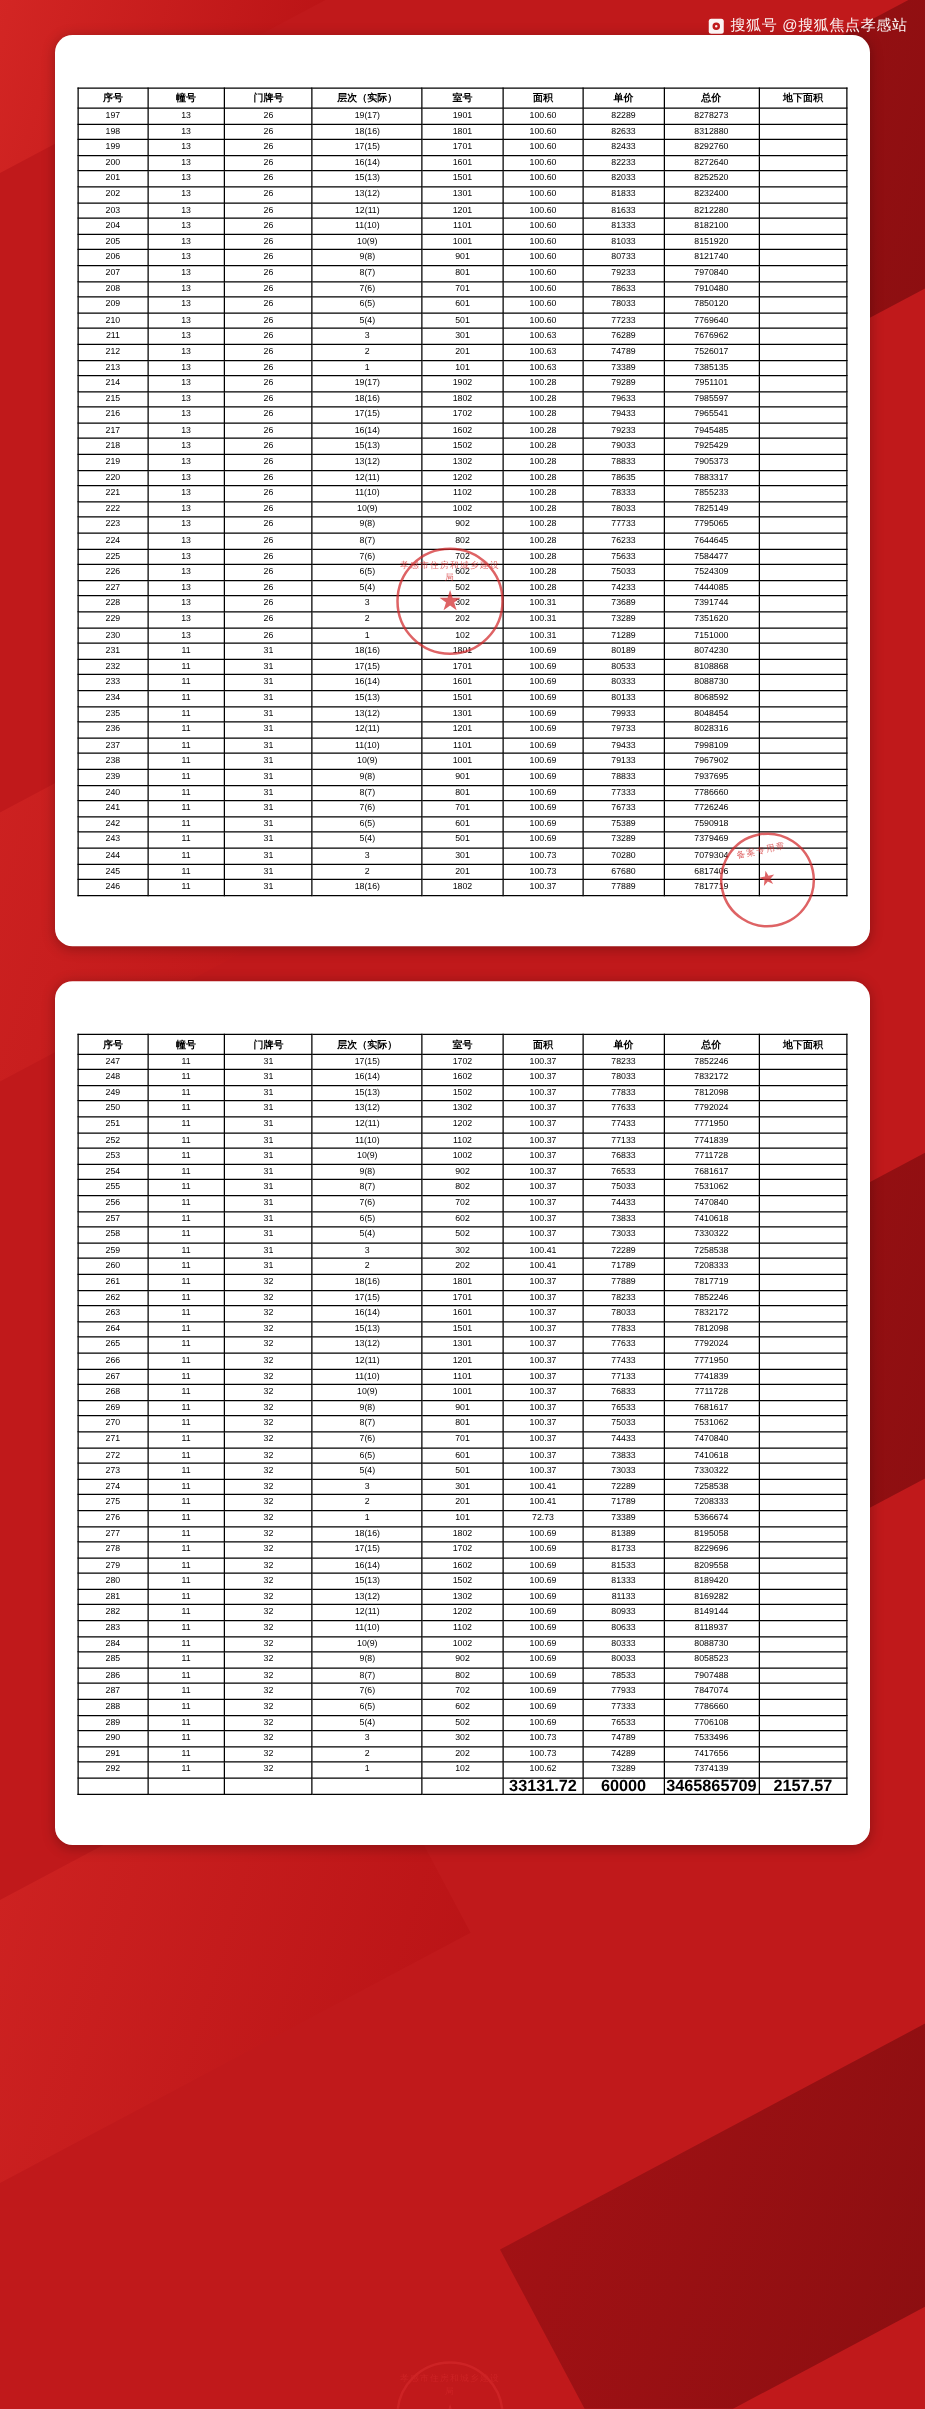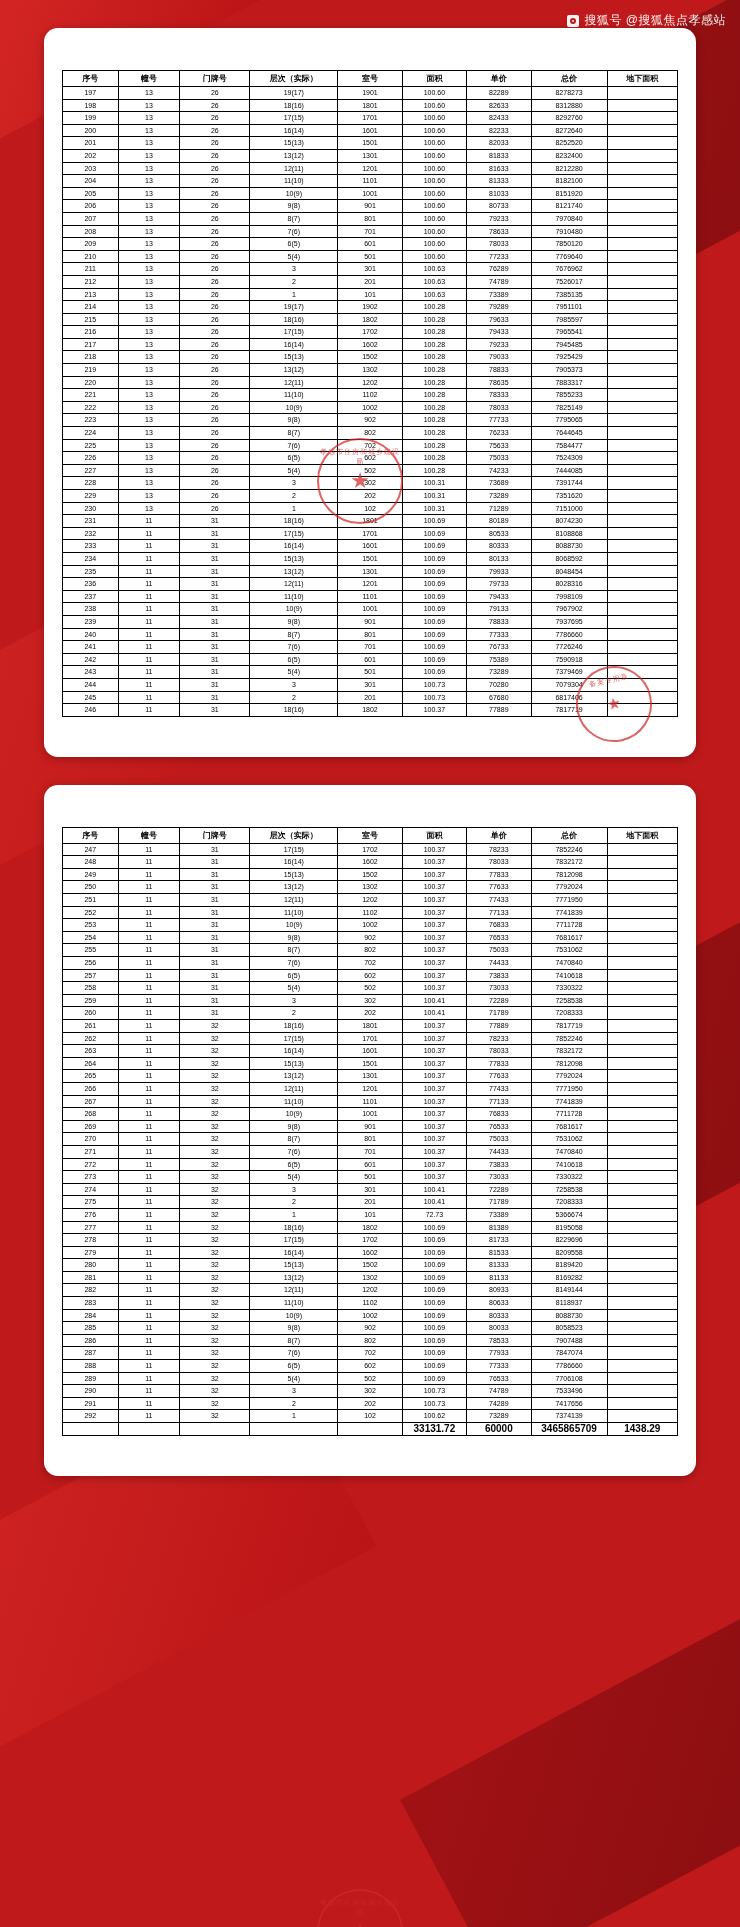--- a/index.html
+++ b/index.html
@@ -93,21 +93,21 @@
   col.c0 { width: 9.5%; }
   col.c1 { width: 10.5%; }
   col.c2 { width: 12%; }
   col.c3 { width: 15%; }
   col.c4 { width: 11%; }
   col.c5 { width: 11%; }
   col.c6 { width: 11%; }
   col.c7 { width: 13%; }
   col.c8 { width: 12%; }
 
-  tr.total td { font-weight:bold; font-size:10px; }
+  tr.total td { font-weight:bold; font-size:13px; }
 
   
   .seal {
     position:absolute;
     border: 2.2px solid #d2282a;
     border-radius: 50%;
     color:#d2282a;
     opacity:.72;
     z-index: 4;
     pointer-events:none;
@@ -1276,21 +1276,21 @@
             </tr>
             <tr class="total">
               <td></td>
               <td></td>
               <td></td>
               <td></td>
               <td></td>
               <td>33131.72</td>
               <td>60000</td>
               <td>3465865709</td>
-              <td>1438.29</td>
+              <td>2157.57</td>
             </tr>
           </tbody>
       </table>
 
       <div class="seal seal-round3">
         <div class="arc-top">孝感市住房和城乡建设局</div>
         <div class="star">★</div>
       </div>
 
     </div>

